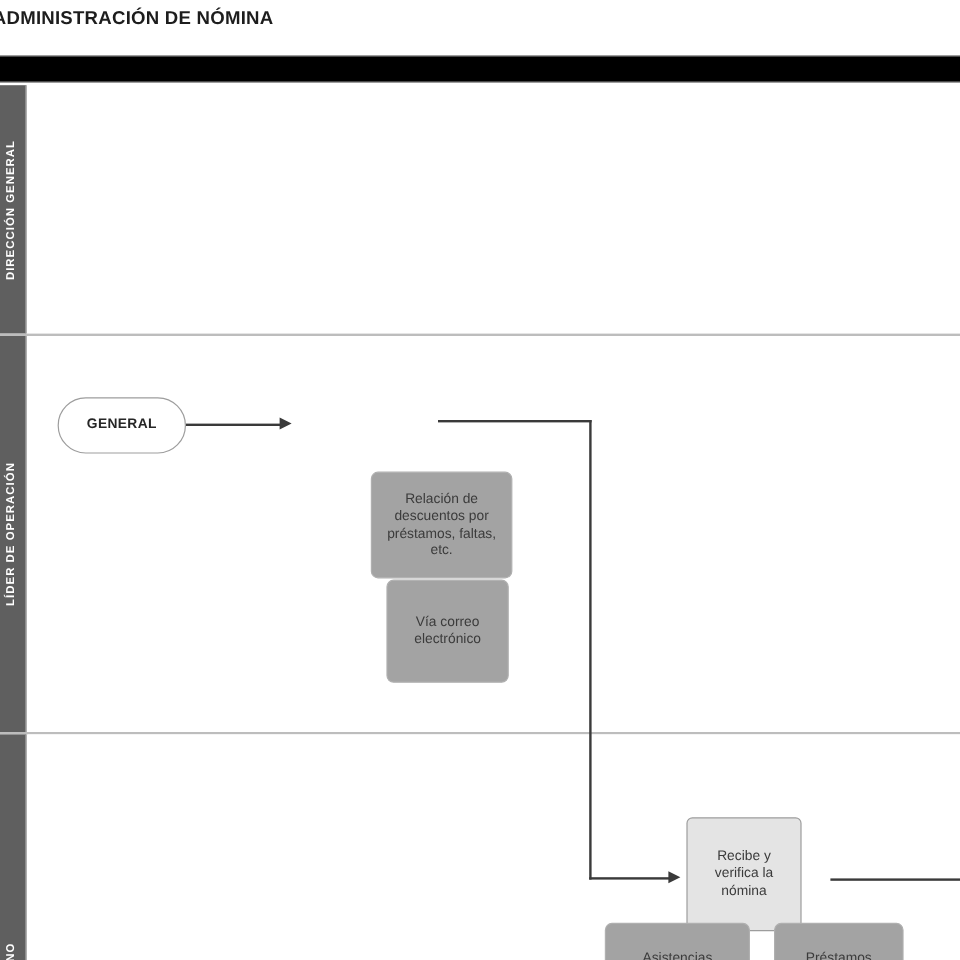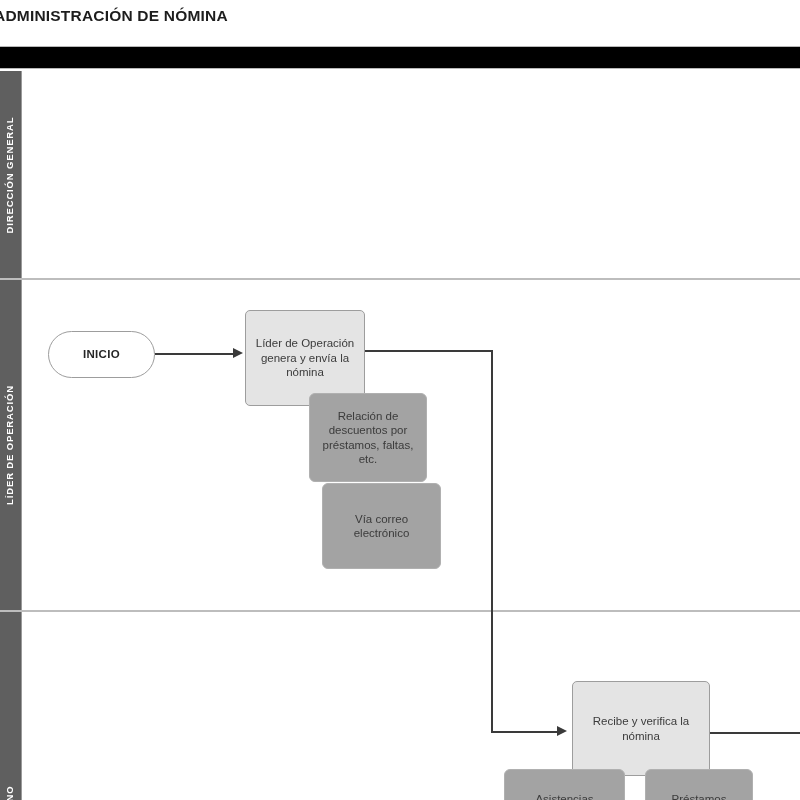--- a/index.html
+++ b/index.html
@@ -151,22 +151,22 @@
   .node.note {
     background: #a3a3a3;
     border: 1.3px solid #b0b0b0;
     border-radius: 6px;
   }
 
   
   #node-inicio       { left: 48px;  top: 331px; width: 107px; height: 47px; }
   #node-genera       { left: 245px; top: 310px; width: 120px; height: 96px; }
   #note-relacion     { left: 309px; top: 393px; width: 118px; height: 89px; }
-  #note-correo       { left: 322px; top: 483px; width: 119px; height: 86px; }
-  #node-recibe       { left: 572px; top: 681px; width: 138px; height: 95px; }
+  #note-correo       { left: 322px; top: 483px; width: 102px; height: 86px; }
+  #node-recibe       { left: 572px; top: 681px; width: 96px; height: 95px; }
   #note-asistencias  { left: 504px; top: 769px; width: 121px; height: 60px; }
   #note-prestamos    { left: 645px; top: 769px; width: 108px; height: 60px; }
 
   
   .conn {
     position: absolute;
     background: #3a3a3a;
   }
   .conn-h { height: 2px; }
   .conn-v { width: 2px; }
@@ -244,23 +244,22 @@
   <div class="conn conn-h" id="c2-h1"></div>
   <div class="conn conn-v" id="c2-v"></div>
   <div class="conn conn-h" id="c2-h2"></div>
   <div class="arrowhead arrow-right" id="c2-head"></div>
 
   <div class="conn conn-h" id="c3"></div>
 
   <div class="stub" id="stub-asist"></div>
   <div class="stub" id="stub-prest"></div>
 
-  <div class="node terminator" id="node-inicio">INICIO</div>
-
-  <div class="node process" id="node-genera">Líder de Operación genera y envía la nómina</div>
+  <div class="node terminator" id="node-inicio">GENERAL</div>
+
 
   <div class="node note" id="note-relacion">Relación de descuentos por préstamos, faltas, etc.</div>
 
   <div class="node note" id="note-correo">Vía correo electrónico</div>
 
   <div class="node process" id="node-recibe">Recibe y verifica la nómina</div>
 
   <div class="node note" id="note-asistencias">Asistencias</div>
 
   <div class="node note" id="note-prestamos">Préstamos</div>

